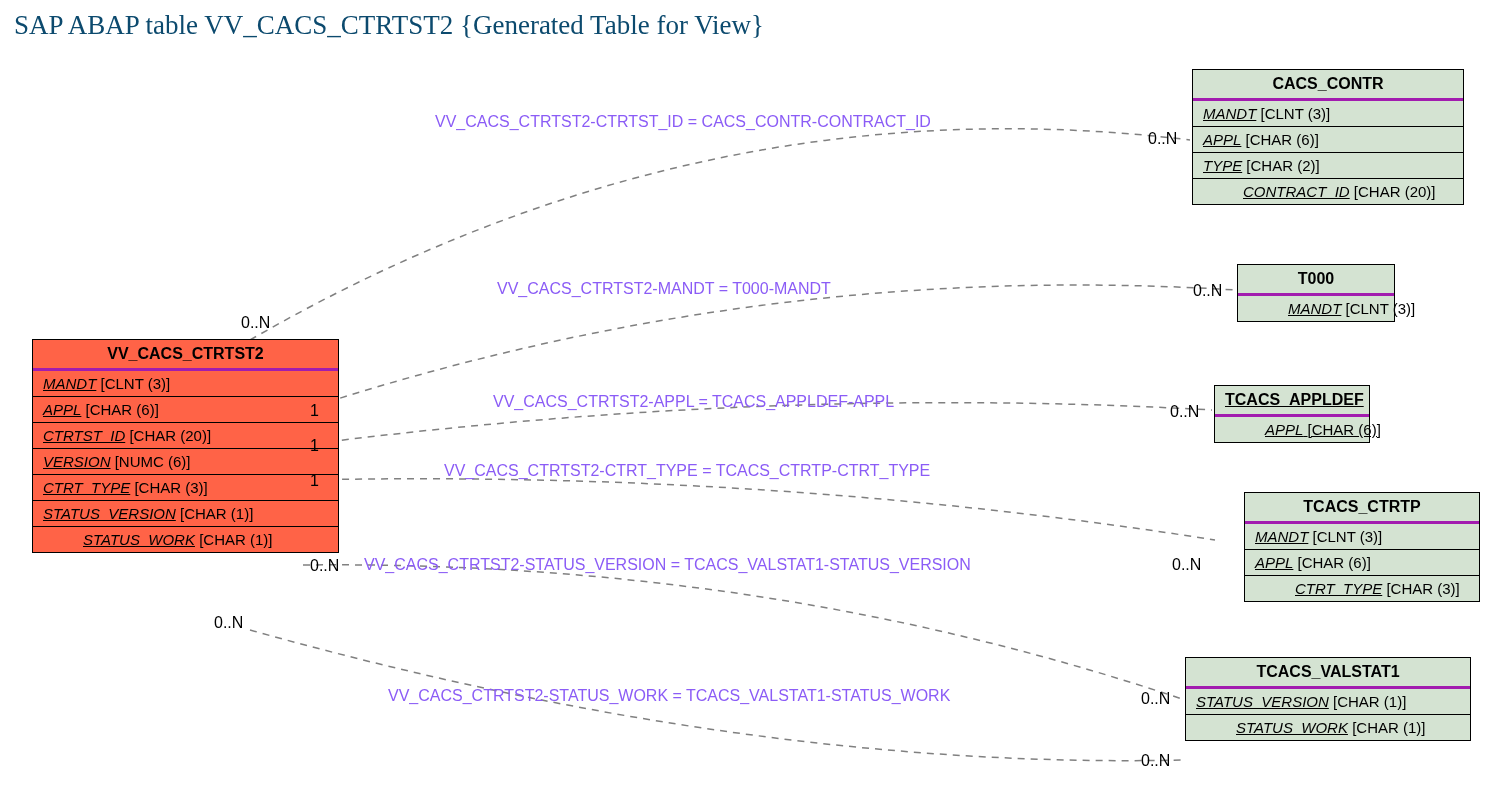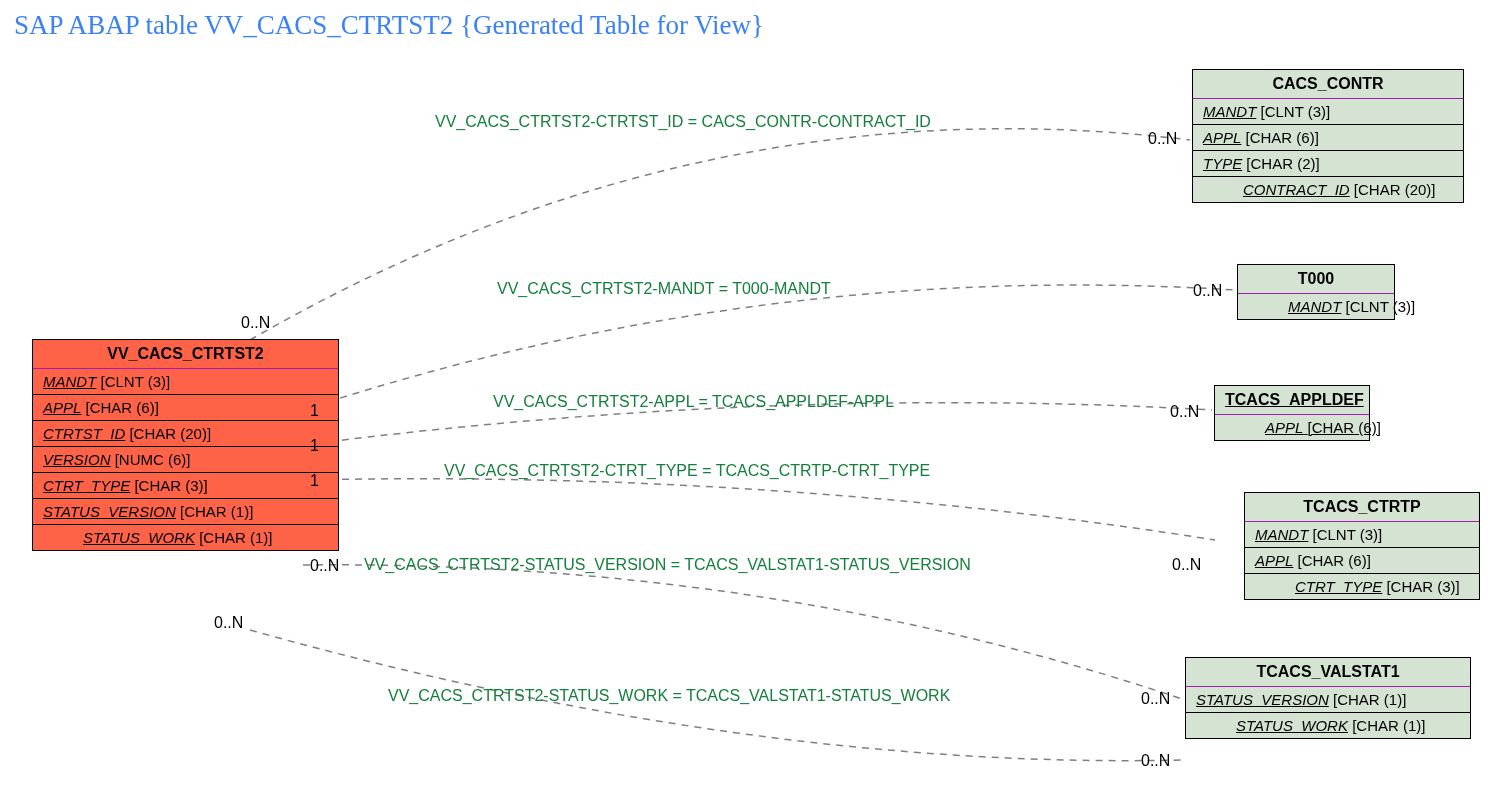--- a/index.html
+++ b/index.html
@@ -10,37 +10,37 @@
     background: #ffffff;
     font-family: Arial, Helvetica, sans-serif;
     position: relative;
     overflow: hidden;
   }
   .page-title {
     position: absolute;
     left: 14px;
     top: 10px;
     font-size: 27px;
-    color: #3b82f6;
+    color: #0c4a6e;
     font-family: Georgia, 'Times New Roman', serif;
   }
   .entity {
     position: absolute;
     border: 1px solid #000;
     background: #d4e3d2;
     box-sizing: border-box;
   }
   .entity.main {
     background: #ff6347;
   }
   .entity-header {
     font-weight: bold;
     text-align: center;
     padding: 5px 10px;
-    border-bottom: 1px solid #a21caf;
+    border-bottom: 3px solid #a21caf;
     font-size: 16px;
   }
   .entity-row {
     padding: 4px 10px;
     border-bottom: 1px solid #000;
     font-size: 15px;
     white-space: nowrap;
   }
   .entity-row:last-child {
     border-bottom: none;
@@ -49,21 +49,21 @@
   .field-name {
     font-style: italic;
     text-decoration: underline;
   }
   .field-type {
     font-style: normal;
   }
   .edge-label {
     position: absolute;
     font-size: 16px;
-    color: #15803d;
+    color: #8b5cf6;
     white-space: nowrap;
   }
   .cardinality {
     position: absolute;
     font-size: 16px;
     color: #000000;
   }
   svg.edges {
     position: absolute;
     left: 0;

